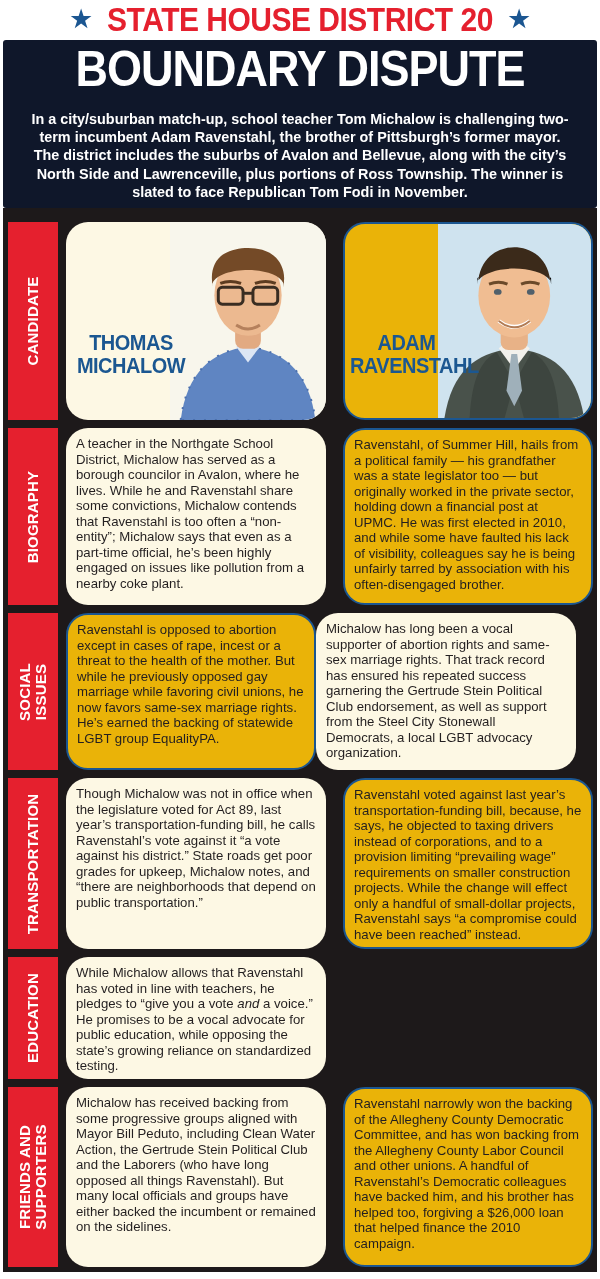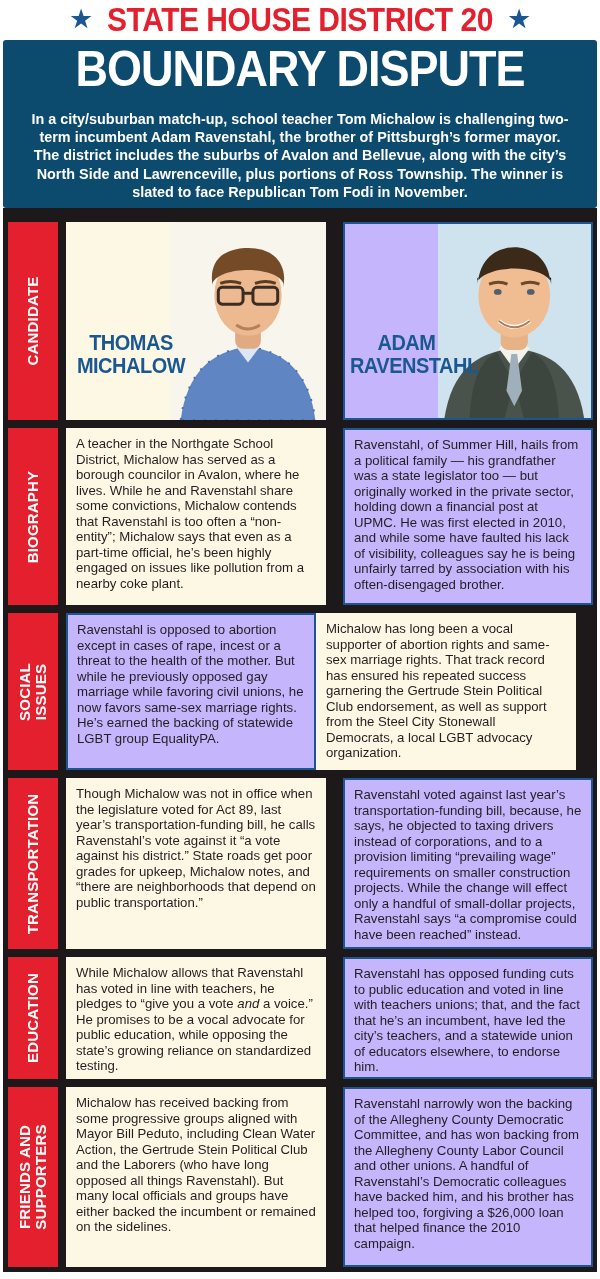--- a/index.html
+++ b/index.html
@@ -5,35 +5,35 @@
   html,body{margin:0;padding:0;background:#ffffff;}
   body{width:600px;font-family:"Liberation Sans","DejaVu Sans",sans-serif;-webkit-font-smoothing:antialiased;}
   .page{width:600px;height:1279px;position:relative;background:#ffffff;overflow:hidden;}
 
   
   .kicker{height:40px;display:flex;align-items:center;justify-content:center;gap:14px;}
   .kicker .star{color:#1b5691;font-size:27px;line-height:1;transform:translateY(-1px);}
   .kicker .kicker-text{color:#e5202e;font-weight:bold;font-size:30px;letter-spacing:-0.5px;transform:scaleY(1.08);white-space:nowrap;}
 
   
-  .hero{margin:0 3px;height:168px;background:#0c4a6e;border-radius:3px;color:#ffffff;text-align:center;overflow:hidden;}
+  .hero{margin:0 3px;height:168px;background:#0f172a;border-radius:3px;color:#ffffff;text-align:center;overflow:hidden;}
   .hero h1{margin:4px 0 2px 0;font-size:45px;line-height:50px;font-weight:bold;letter-spacing:-1px;transform:scaleY(1.12);}
   .hero .intro{margin:16px 28px;font-size:14.4px;line-height:18.2px;font-weight:bold;}
   .hero .compiled{margin-top:4px;font-size:14px;font-weight:bold;letter-spacing:3px;}
 
   
   .grid{margin:0 3px;background:#1d191a;padding:14px 7px 5px 5px;}
   .row{display:flex;margin-bottom:8px;}
   .row:last-child{margin-bottom:0;}
   .label{width:50px;flex:0 0 50px;background:#e5202e;position:relative;margin-right:8px;}
   .label-inner{position:absolute;top:50%;left:50%;transform:translate(-50%,-50%) rotate(-90deg);color:#ffffff;font-weight:bold;font-size:15px;letter-spacing:0.2px;text-align:center;line-height:16px;white-space:nowrap;}
   .label-inner span{display:block;}
-  .cell{overflow:hidden;box-sizing:border-box;color:#231f20;font-size:13.2px;line-height:15.5px;}
+  .cell{overflow:hidden;box-sizing:border-box;color:#231f20;font-size:13.2px;line-height:15.5px;border-radius:22px;}
   .cell-left{width:260px;flex:0 0 260px;background:#fdf8e4;margin-right:17px;padding:8px 10px;}
-  .cell-right{width:250px;flex:0 0 250px;background:#c4b5fd;border:2px solid #1b5691;padding:7px 9px;}
+  .cell-right{width:250px;flex:0 0 250px;background:#eab308;border:2px solid #1b5691;padding:7px 9px;}
   .r1{height:198px;} .r2{height:177px;} .r3{height:157px;} .r4{height:171px;} .r5{height:122px;} .r6{height:180px;}
   .photo-cell{position:relative;padding:0;}
   .photo-wrap{position:absolute;right:0;top:0;bottom:0;width:60%;}
   .photo-wrap svg{width:100%;height:100%;display:block;}
   .cell-right.photo-cell .photo-wrap{width:62%;}
   .cand-name{position:absolute;left:2%;width:46%;top:56%;text-align:center;color:#1b5791;font-weight:bold;font-size:20px;line-height:21px;letter-spacing:-0.5px;transform:scaleY(1.1);}
   .cand-name span{display:block;white-space:nowrap;}
   .em{font-style:italic;margin-top:28px;}
 </style>
 </head>
@@ -148,21 +148,20 @@
     </div>
 
     <div class="row r5">
       <div class="label r5">
         <div class="label-inner">
           <span>EDUCATION</span>
           <span></span>
         </div>
       </div>
       <div class="cell cell-left r5"><span>While Michalow allows that Ravenstahl has voted in line with teachers, he pledges to “give you a vote </span><span class="em">and</span><span> a voice.” He promises to be a vocal advocate for public education, while opposing the state’s growing reliance on standardized testing.</span></div>
-      <div class="cell cell-right r5">Ravenstahl has opposed funding cuts to public education and voted in line with teachers unions; that, and the fact that he’s an incumbent, have led the city’s teachers, and a statewide union of educators elsewhere, to endorse him.</div>
     </div>
 
     <div class="row r6">
       <div class="label r6">
         <div class="label-inner">
           <span>FRIENDS AND</span>
           <span>SUPPORTERS</span>
         </div>
       </div>
       <div class="cell cell-left r6">Michalow has received backing from some progressive groups aligned with Mayor Bill Peduto, including Clean Water Action, the Gertrude Stein Political Club and the Laborers (who have long opposed all things Ravenstahl). But many local officials and groups have either backed the incumbent or remained on the sidelines.</div>

